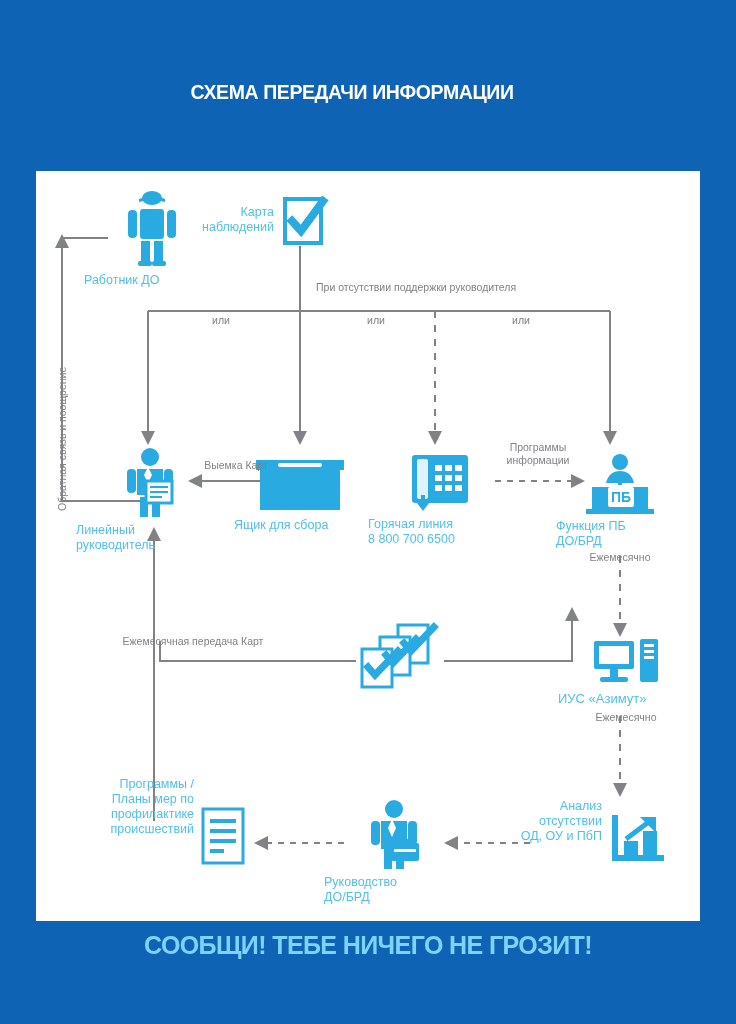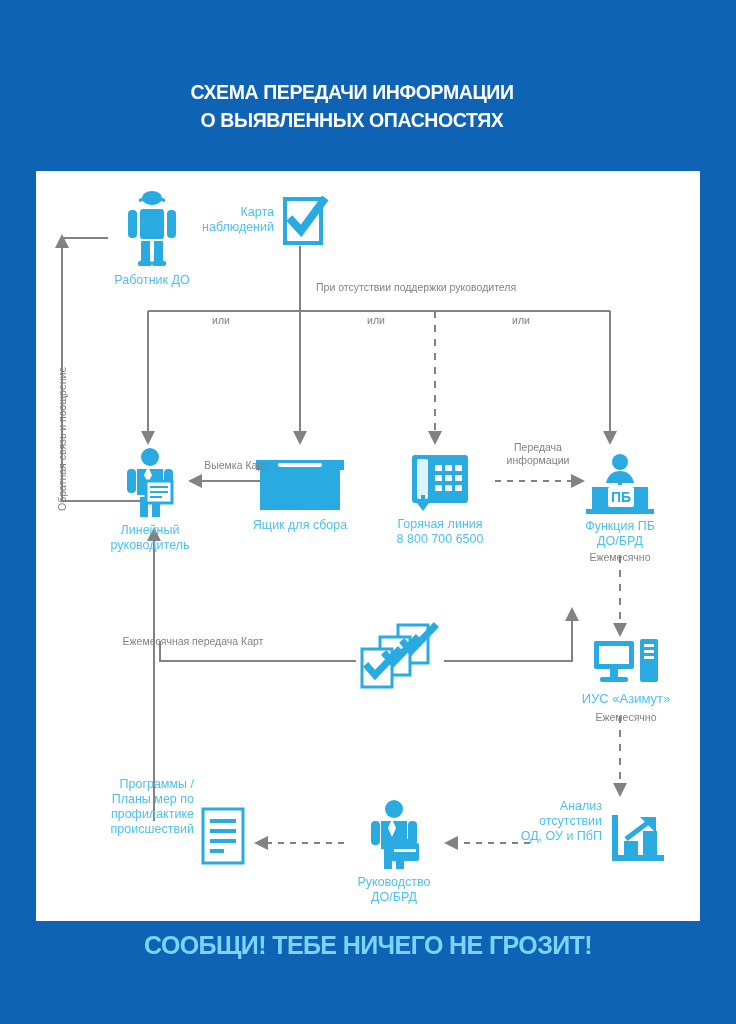--- a/index.html
+++ b/index.html
@@ -29,21 +29,21 @@
   .footer{
     position:absolute;left:0;top:931px;width:736px;
     text-align:center;color:#7dd3fc;
     font-size:25px;font-weight:bold;letter-spacing:-0.6px;
   }
 
   
   .node{position:absolute;}
   .lbl{
     position:absolute;color:#4FC0EE;
-    font-size:12.5px;line-height:15px;text-align:center;
+    font-size:12.5px;line-height:15px;
     white-space:pre-line;
   }
   .glbl{
     position:absolute;color:#808285;
     font-size:10.5px;line-height:13px;text-align:center;
     white-space:pre-line;
   }
   .vlbl{
     position:absolute;color:#808285;font-size:10.5px;
     white-space:nowrap;
@@ -52,21 +52,20 @@
   svg{display:block;overflow:visible;}
   .lines{position:absolute;left:0;top:0;width:664px;height:750px;pointer-events:none;}
 </style>
 </head>
 <body>
 
 <div class="poster">
 
   <div class="title">
     <span>СХЕМА ПЕРЕДАЧИ ИНФОРМАЦИИ</span>
-    <span class="l2">О ВЫЯВЛЕННЫХ ОПАСНОСТЯХ</span>
   </div>
 
   <div class="board">
 
     <svg class="lines" viewBox="0 0 664 750">
       <defs>
         <marker id="ah" markerWidth="9" markerHeight="9" refX="5" refY="4.5" orient="auto">
           <path d="M0,1 L7,4.5 L0,8 Z" fill="#808285"></path>
         </marker>
       </defs>
@@ -189,21 +188,21 @@
             <rect x="35" y="34" width="7" height="6"></rect>
             <rect x="45" y="34" width="7" height="6"></rect>
         </g>
         <path d="M13 44 v10" stroke="#29ABE2" stroke-width="4" fill="none"></path>
         <path d="M7 52 l6 8 l6 -8 z" fill="#29ABE2"></path>
       </svg>
       <div class="lbl" style="left:-42px;top:66px;width:144px;">Горячая линия
 8 800 700 6500</div>
     </div>
 
-    <div class="glbl" style="left:452px;top:270px;width:100px;">Передача
+    <div class="glbl" style="left:452px;top:270px;width:100px;">Программы
 информации</div>
 
     <div class="node" style="left:548px;top:282px;text-decoration:underline;">
       <svg width="72" height="62" viewBox="0 0 72 62">
         <g fill="#29ABE2">
           <circle cx="36" cy="9" r="8"></circle>
           <path d="M22 30 q3 -12 14 -12 q11 0 14 12 z"></path>
           <rect x="34" y="20" width="4" height="12"></rect>
           <path d="M8 34 h56 v22 h-56 z"></path>
           <path d="M2 56 h68 v5 h-68 z"></path>

